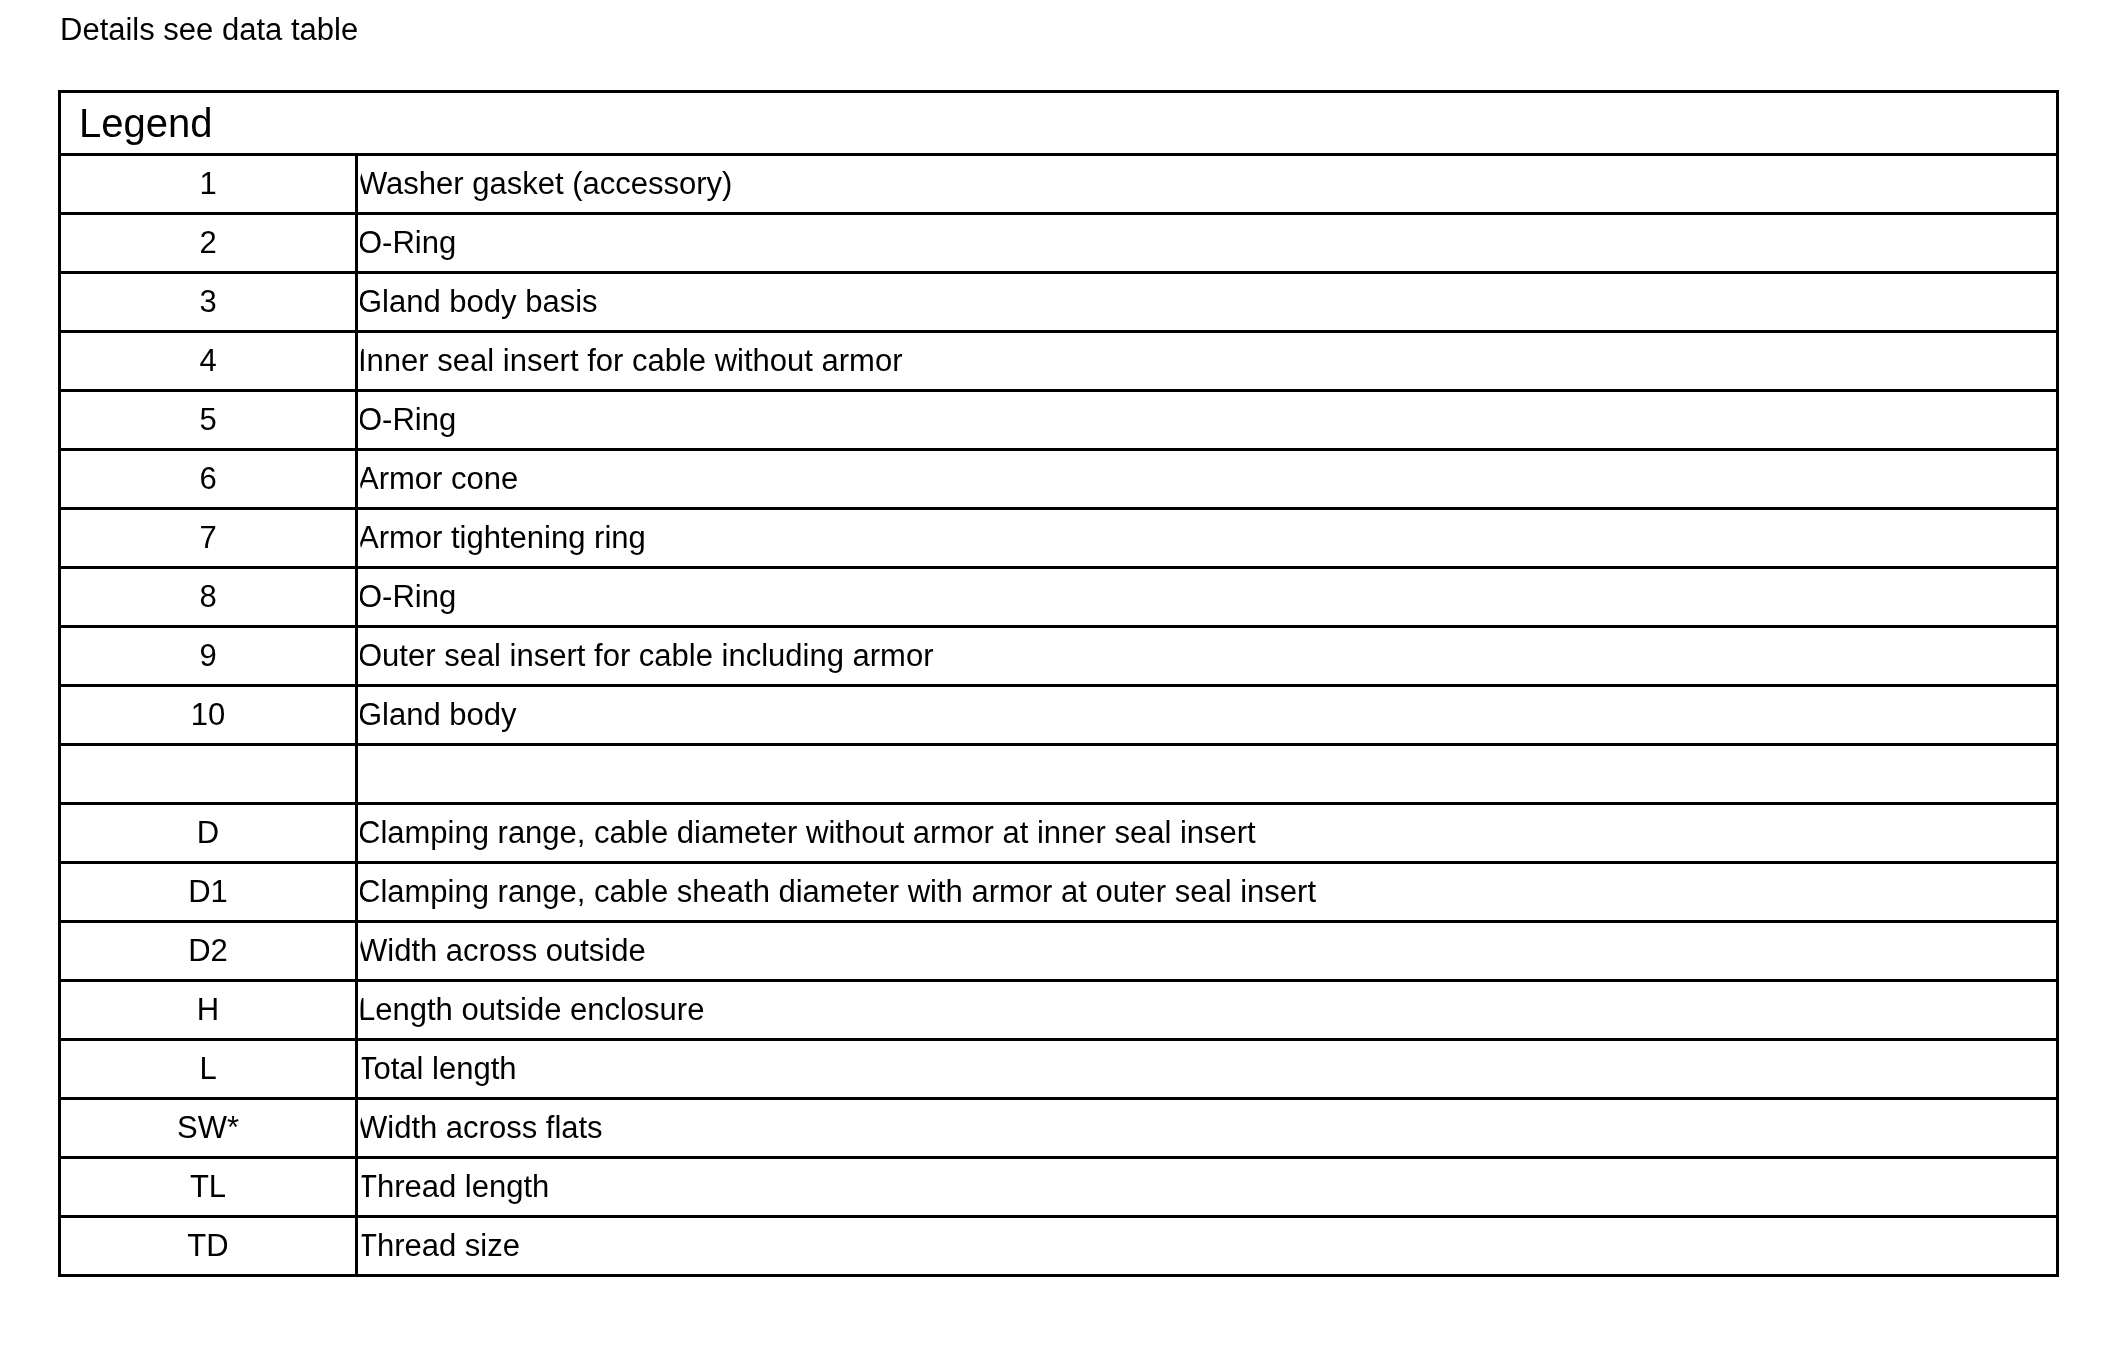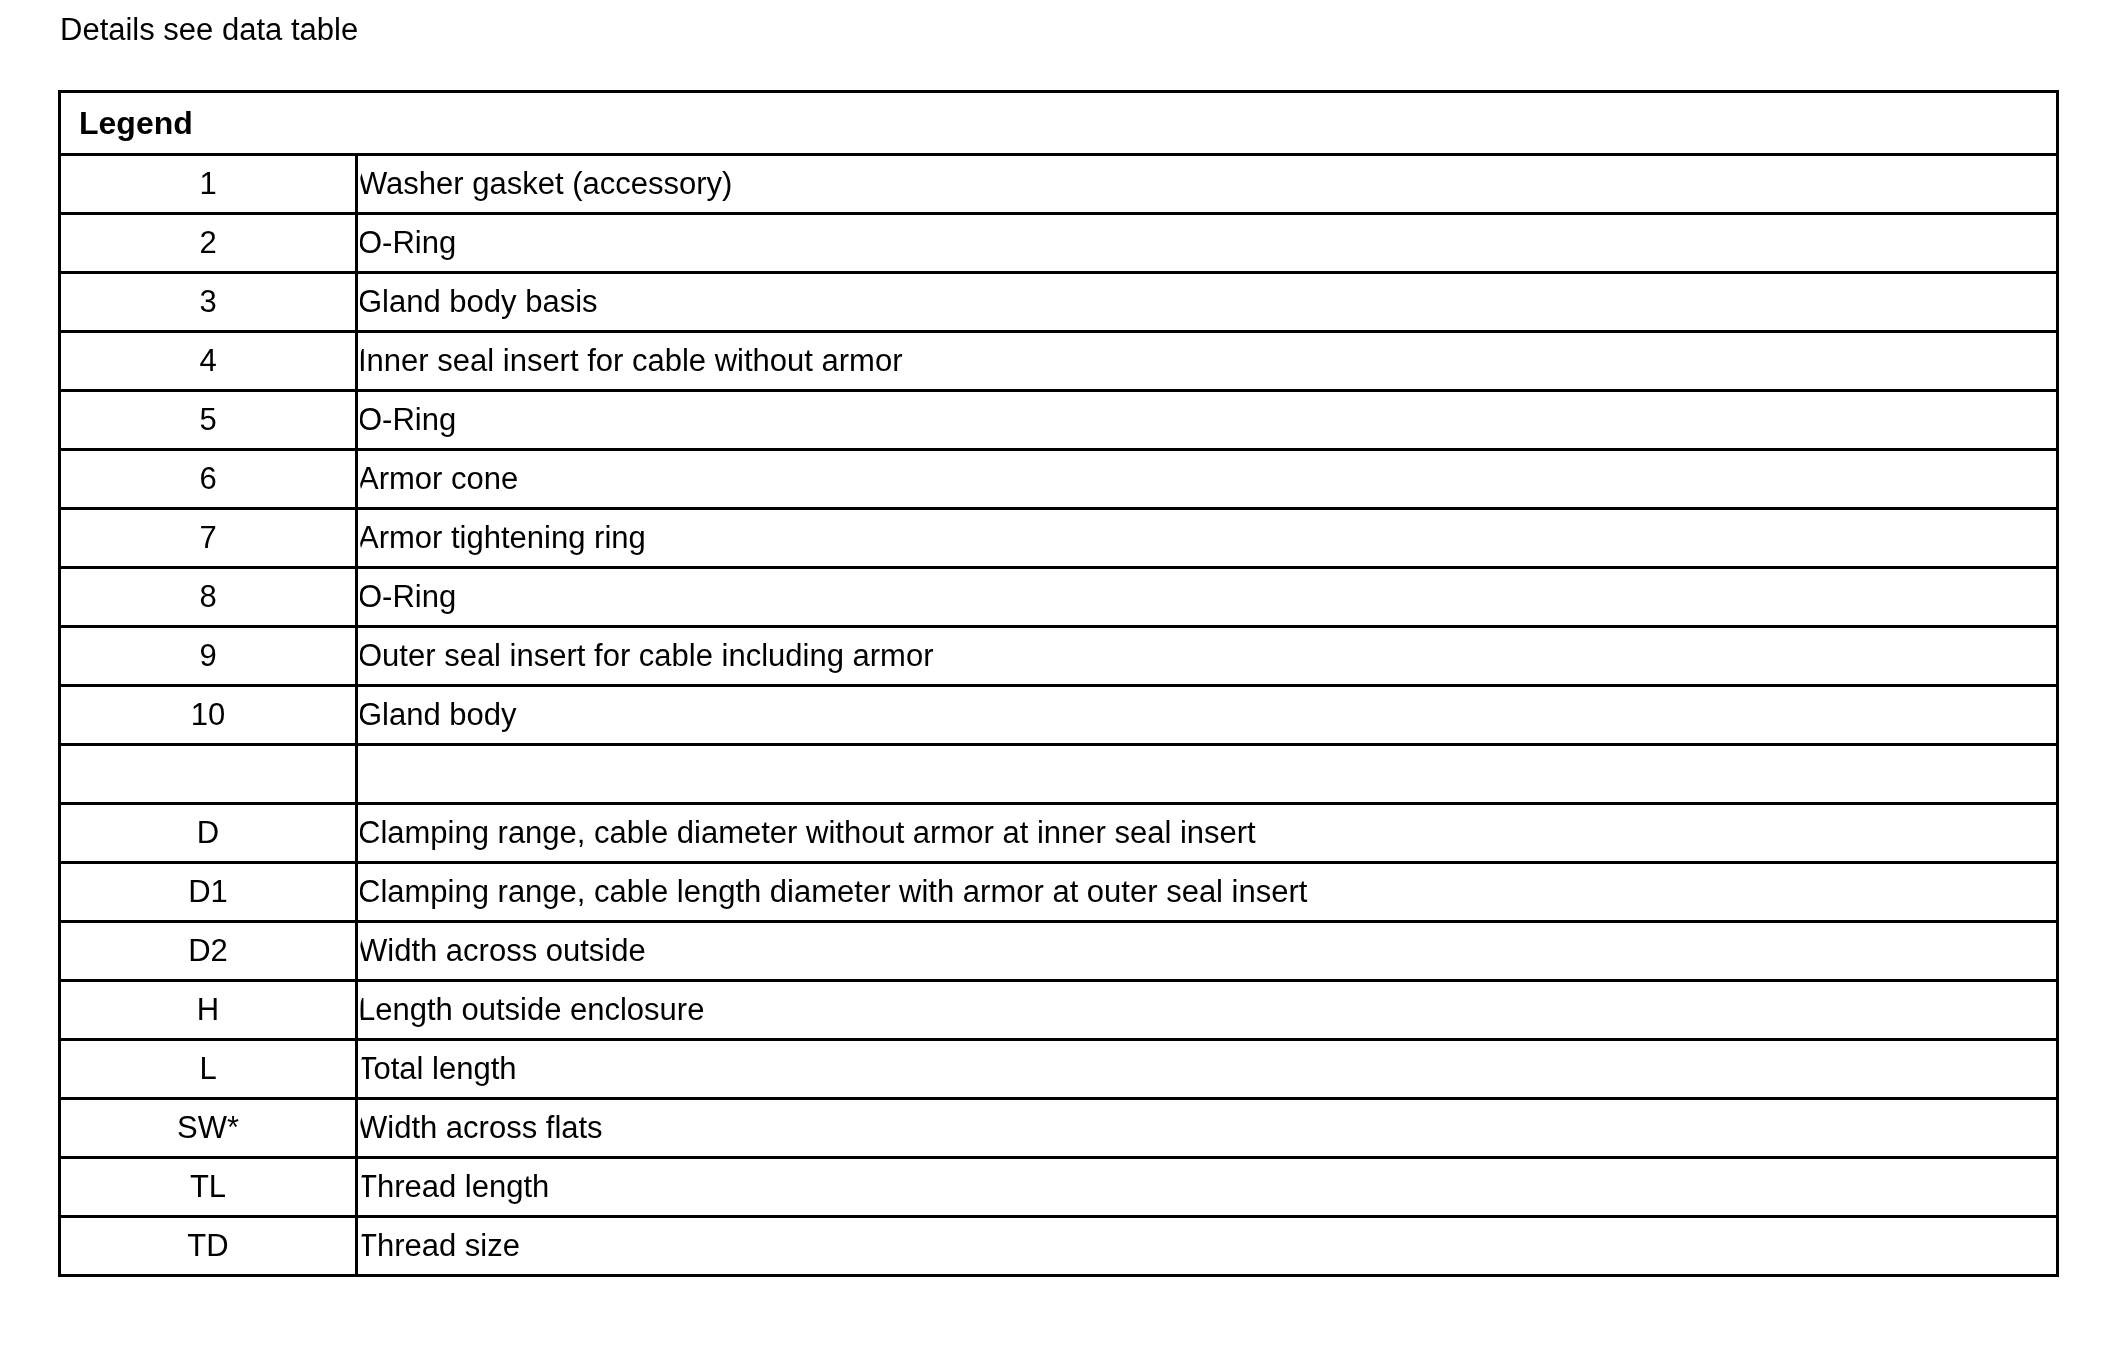--- a/index.html
+++ b/index.html
@@ -37,22 +37,22 @@
   table.legend-table td {
     border: 3px solid #000000;
     font-size: 31px;
     vertical-align: middle;
     padding: 0;
     overflow: hidden;
     white-space: nowrap;
   }
   tr.header-row td {
     height: 60px;
-    font-size: 32px;
-    font-weight: bold;
+    font-size: 40px;
+    font-weight: normal;
     text-align: left;
     padding-left: 18px;
   }
   tr.legend-row { height: 59px; }
   td.cell-key {
     text-align: center;
     border-right-width: 2px;
   }
   td.cell-desc {
     text-align: left;
@@ -118,21 +118,21 @@
     <tr class="legend-row">
       <td class="cell-key"></td>
       <td class="cell-desc"></td>
     </tr>
     <tr class="legend-row">
       <td class="cell-key">D</td>
       <td class="cell-desc">Clamping range, cable diameter without armor at inner seal insert</td>
     </tr>
     <tr class="legend-row">
       <td class="cell-key">D1</td>
-      <td class="cell-desc">Clamping range, cable length diameter with armor at outer seal insert</td>
+      <td class="cell-desc">Clamping range, cable sheath diameter with armor at outer seal insert</td>
     </tr>
     <tr class="legend-row">
       <td class="cell-key">D2</td>
       <td class="cell-desc">Width across outside</td>
     </tr>
     <tr class="legend-row">
       <td class="cell-key">H</td>
       <td class="cell-desc">Length outside enclosure</td>
     </tr>
     <tr class="legend-row">

